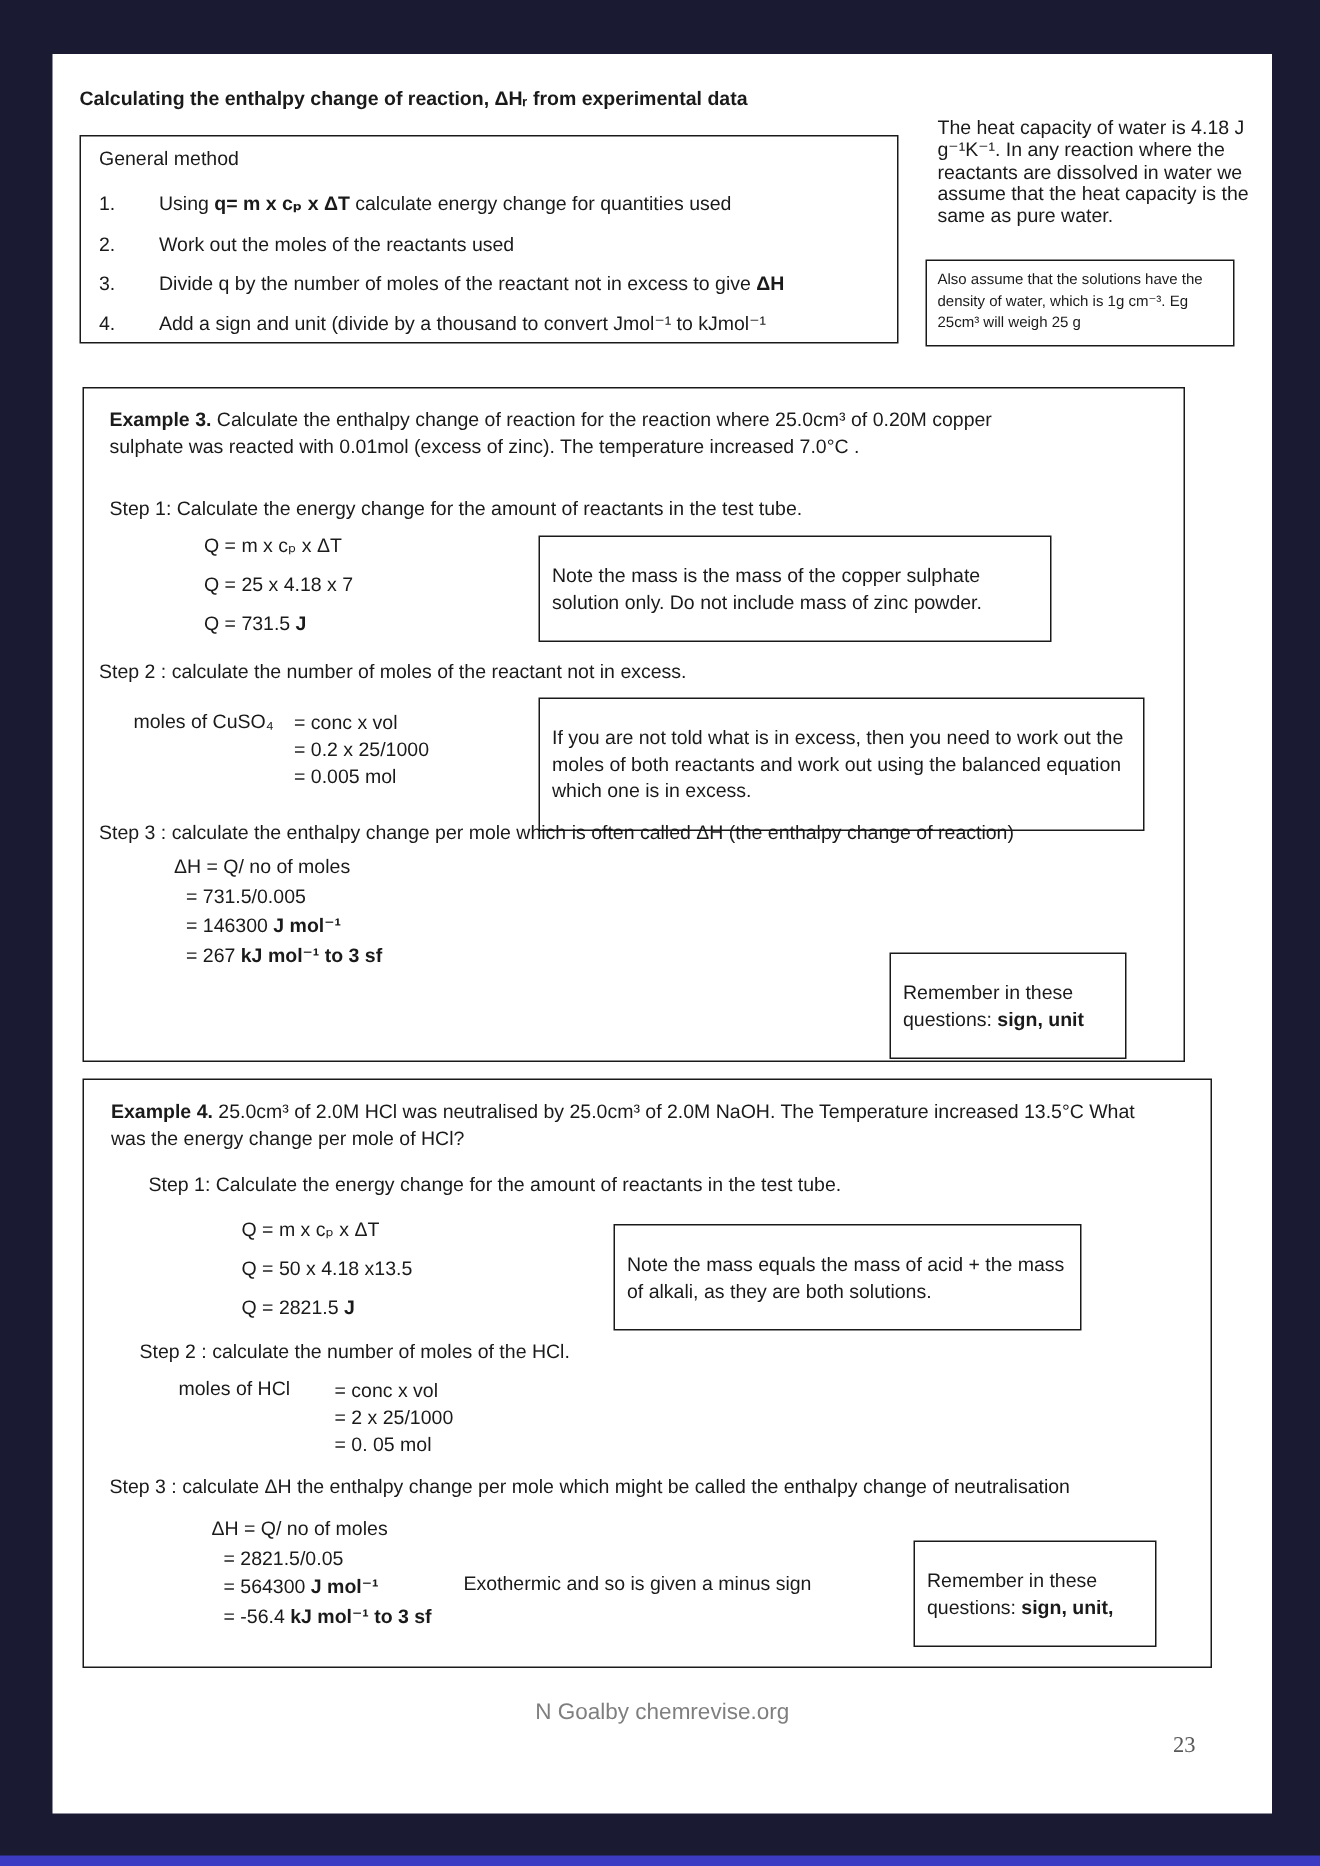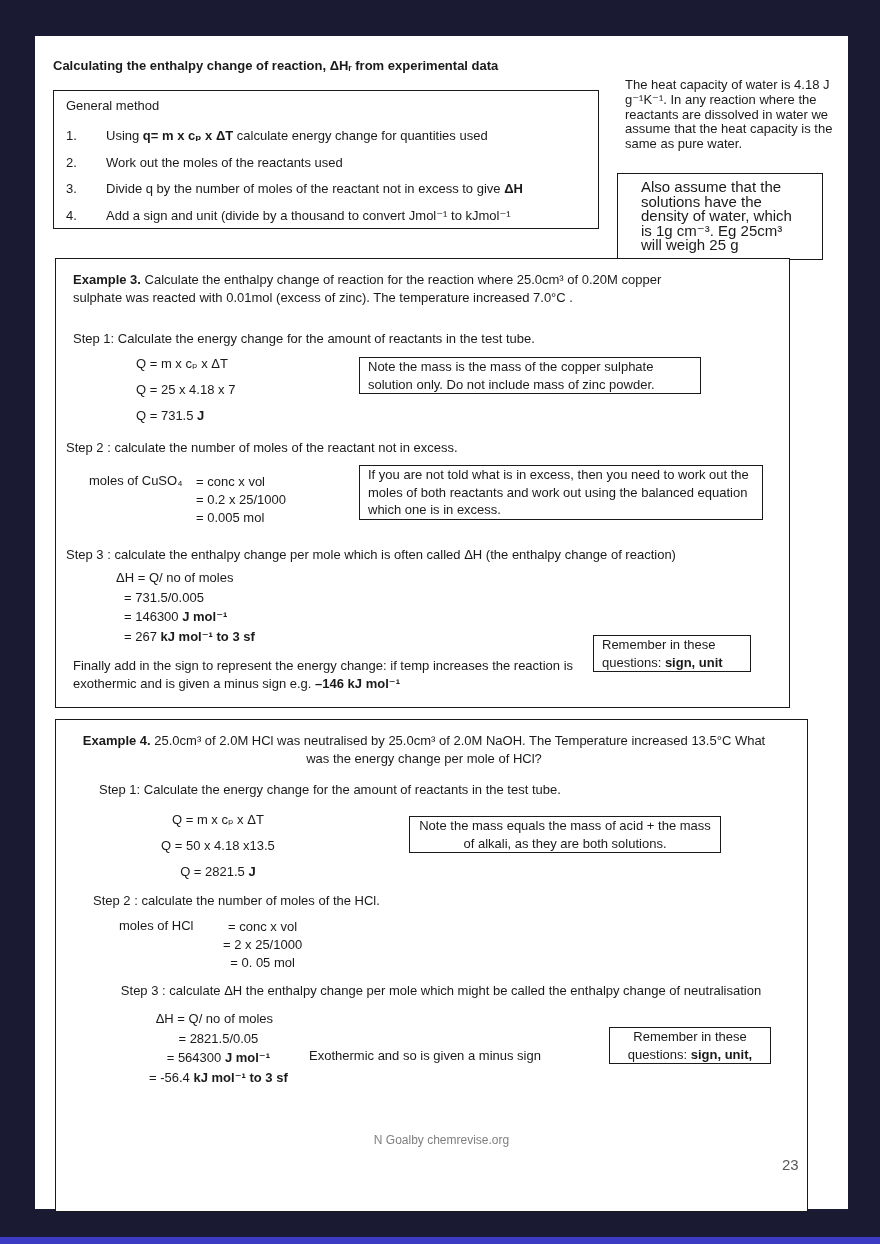--- a/index.html
+++ b/index.html
@@ -14,29 +14,29 @@
   .page { position:absolute; left:35px; top:36px; width:813px; height:1173px; background:var(--page-bg,#ffffff); font-size:13px; }
   .abs { position:absolute; }
   .box { border:1px solid #1a1a1a; background:#fff; }
   .b { font-weight:700; }
   .title { font-size:13px; font-weight:700; white-space:nowrap; }
   .method { padding:6px 0 0 12px; }
   .m-head { line-height:18px; margin-bottom:8px; }
   .m-item { line-height:26.5px; white-space:nowrap; }
   .m-num { display:inline-block; width:40px; }
   .sidenote { font-size:13px; line-height:14.8px; }
-  .densitynote { font-size:15px; line-height:14.6px; padding:6px 23px; }
-  .note { font-size:13px; line-height:17.5px; padding:0 8px; }
+  .densitynote { font-size:10px; line-height:14.6px; padding:6px 7px; }
+  .note { font-size:13px; line-height:17.5px; padding:17px 8px; }
   .para { line-height:18px; }
   .step { white-space:nowrap; }
   .qlines { line-height:26px; white-space:nowrap; }
   .moleslines { line-height:18px; white-space:nowrap; }
   .dhlines { line-height:19.5px; white-space:nowrap; }
   .ind { padding-left:8px; }
-  .footer { font-size:12px; color:var(--muted,#7f7f7f); }
+  .footer { font-size:15px; color:var(--muted,#7f7f7f); }
   .pagenum { font-size:15px; color:#595959; }
 </style>
 </head>
 <body>
 
 <div class="frame">
   <div class="page">
 
     <h1 class="abs title" style="left:18px; top:22px;">Calculating the enthalpy change of reaction, ΔHᵣ from experimental data</h1>
 
@@ -86,26 +86,25 @@
 
       <p class="abs step" style="left:10px; top:288px; width:722px;">Step 3 : calculate the enthalpy change per mole which is often called ΔH (the enthalpy change of reaction)</p>
 
       <div class="abs dhlines" style="left:60px; top:309px;">
         <div>ΔH = Q/ no of moles</div>
         <div class="ind">= 731.5/0.005</div>
         <div class="ind"><span>= 146300 </span><span class="b">J mol⁻¹</span></div>
         <div class="ind"><span>= 267 </span><span class="b">kJ mol⁻¹ to 3 sf</span></div>
       </div>
 
-      <p class="abs para" style="left:17px; top:398px; width:515px;"><span>Finally add in the sign to represent the energy change: if temp increases the reaction is exothermic and is given a minus sign e.g. </span><span class="b">–146 kJ mol⁻¹</span></p>
 
       <div class="abs box note" style="left:537px; top:376px; width:158px;"><span>Remember in these questions: </span><span class="b">sign, unit</span></div>
     </section>
 
-    <section class="abs box" style="left:20px; top:683px; width:753px; height:493px;text-align:center;">
+    <section class="abs box" style="left:20px; top:683px; width:753px; height:393px;">
       <p class="abs para" style="left:18px; top:12px; width:700px;"><span class="b">Example 4.</span><span> 25.0cm³ of 2.0M HCl was neutralised by 25.0cm³ of 2.0M NaOH. The Temperature increased 13.5°C What was the energy change per mole of HCl?</span></p>
 
       <p class="abs step" style="left:43px; top:62px;">Step 1: Calculate the energy change for the amount of reactants in the test tube.</p>
 
       <div class="abs qlines" style="left:105px; top:87px;">
         <div>Q = m x cₚ x ΔT</div>
         <div>Q = 50 x 4.18 x13.5</div>
         <div><span>Q = 2821.5 </span><span class="b">J</span></div>
       </div>
 
@@ -129,17 +128,17 @@
         <div class="ind"><span>= -56.4 </span><span class="b">kJ mol⁻¹ to 3 sf</span></div>
       </div>
 
       <span class="abs step" style="left:253px; top:328px;">Exothermic and so is given a minus sign</span>
 
       <div class="abs box note" style="left:553px; top:307px; width:162px;"><span>Remember in these questions: </span><span class="b">sign, unit,</span></div>
     </section>
 
     <div class="abs footer" style="left:0; top:1097px; width:100%; text-align:center;">N Goalby chemrevise.org</div>
 
-    <div class="abs pagenum" style="left:747px; top:1120px;">23</div>
+    <div class="abs pagenum" style="left:747px; top:1120px;font-family:Liberation Serif, serif;">23</div>
   </div>
 
   <div class="bottom-accent"></div>
 </div>
 
 </body></html>

